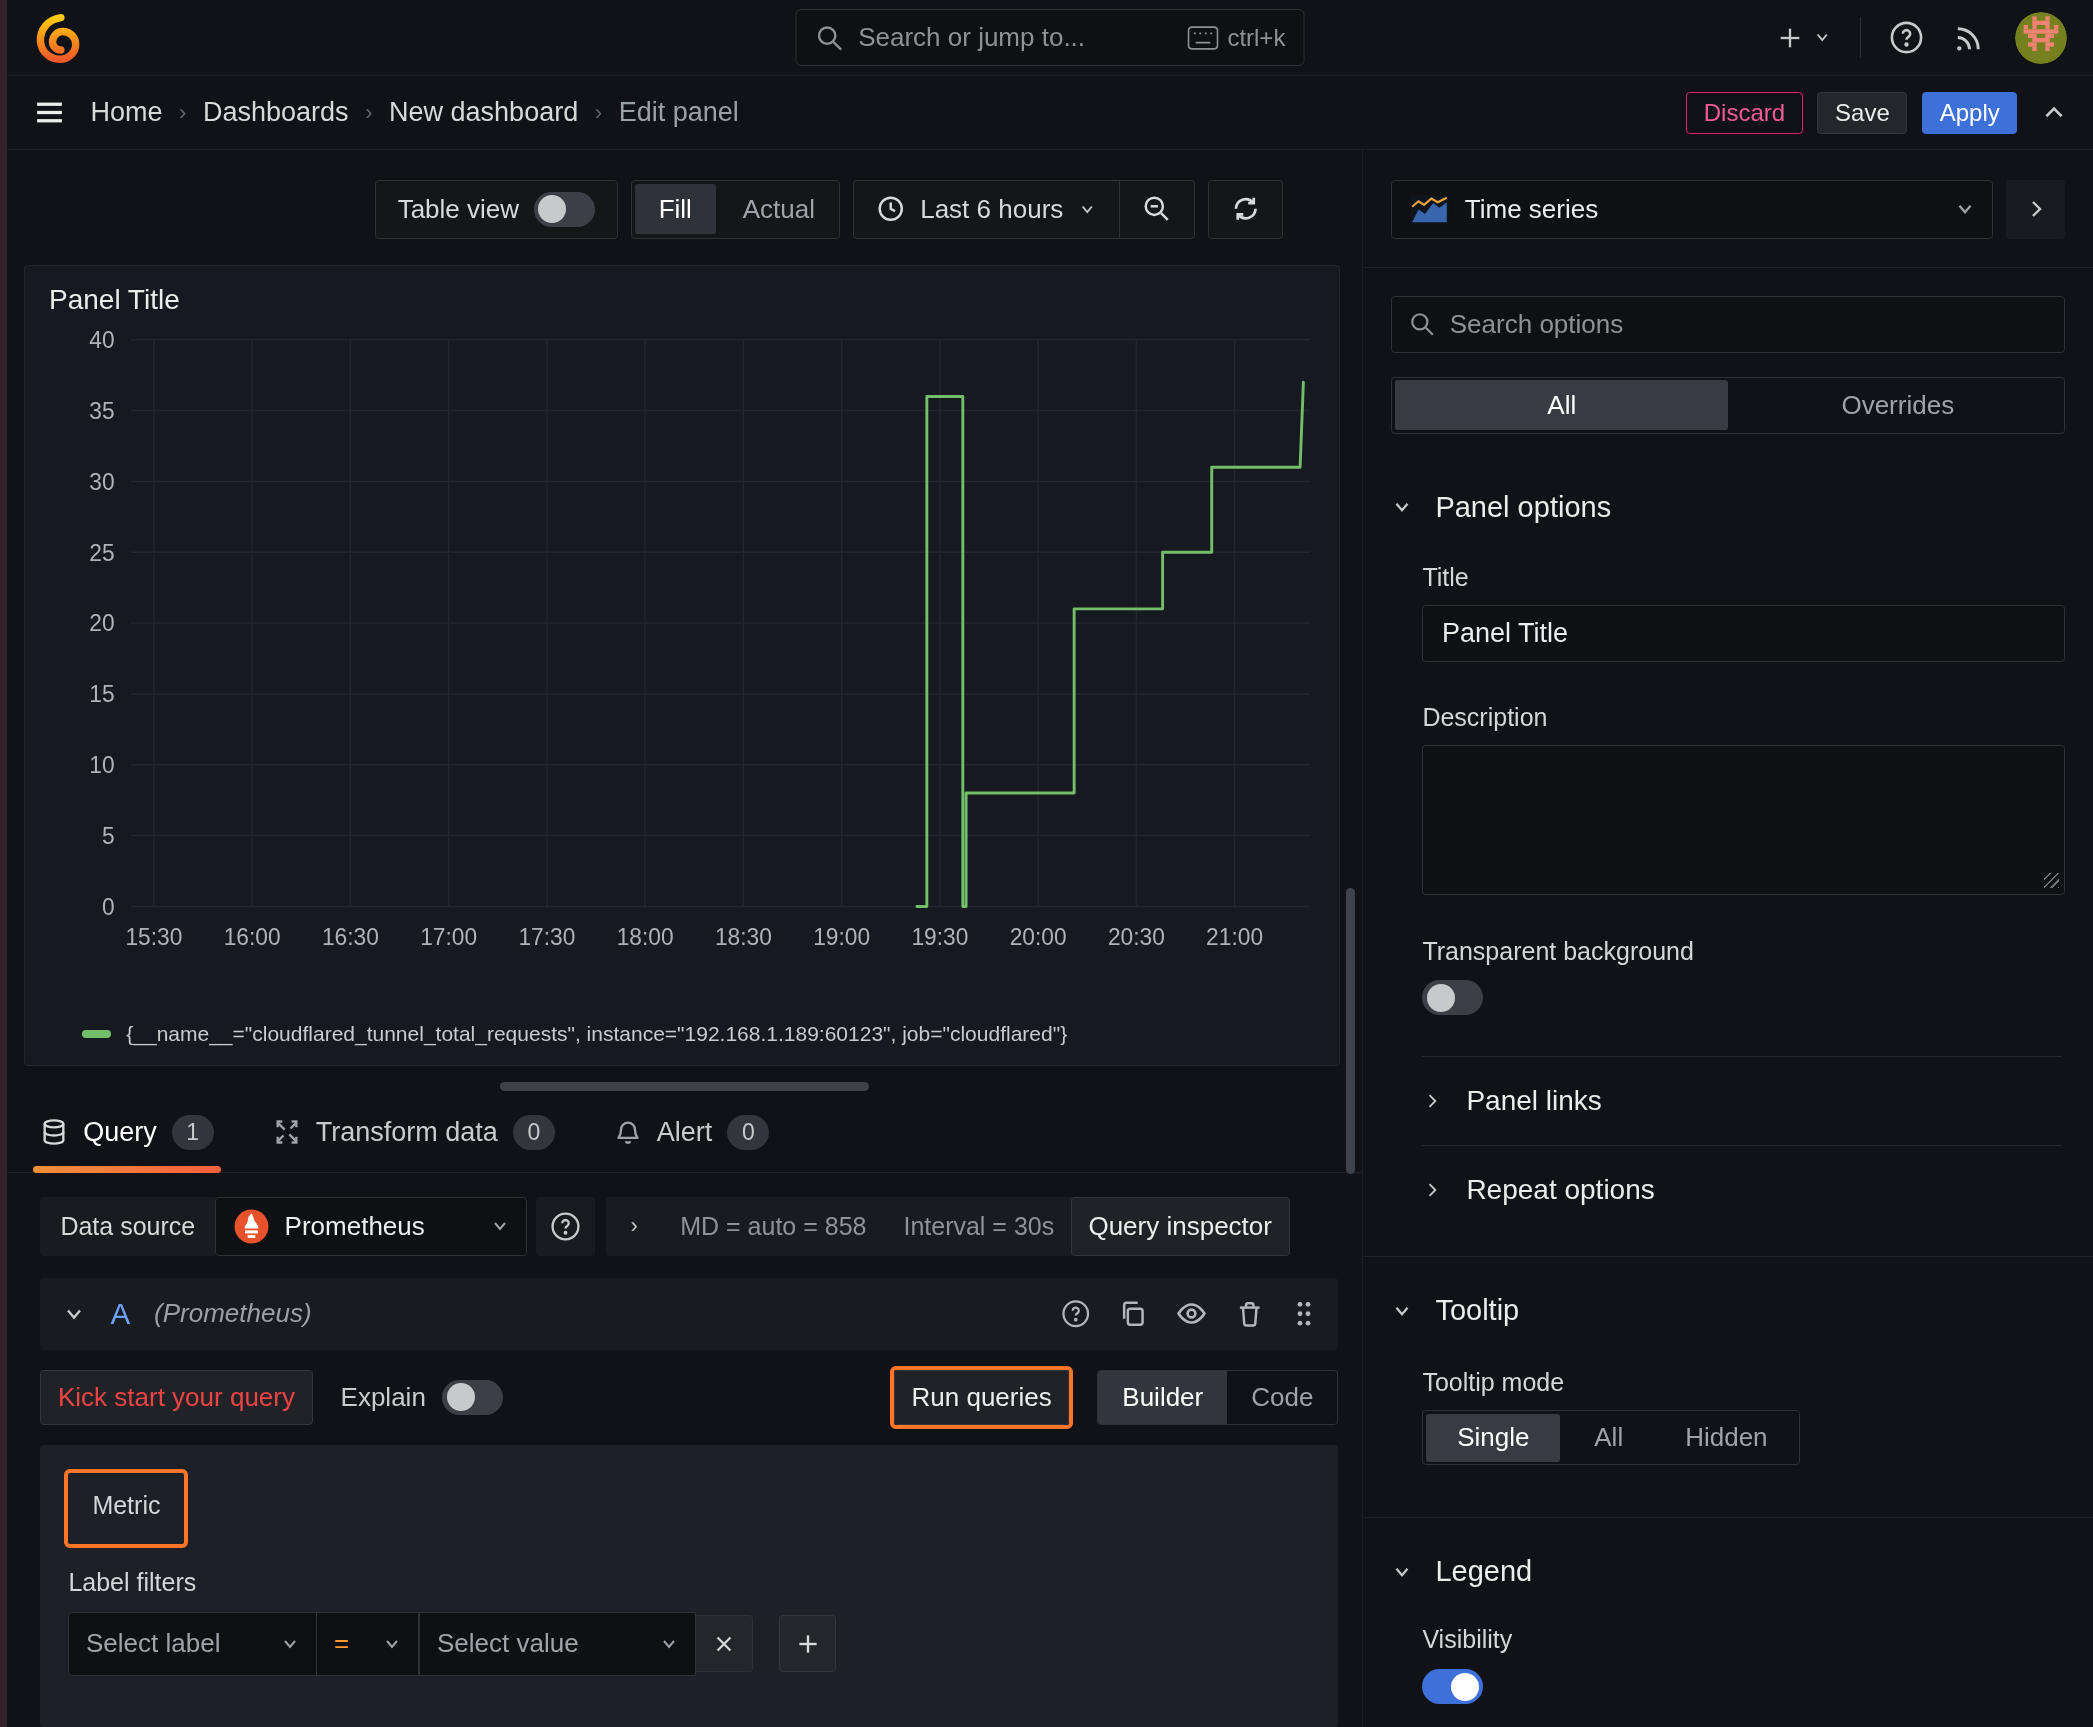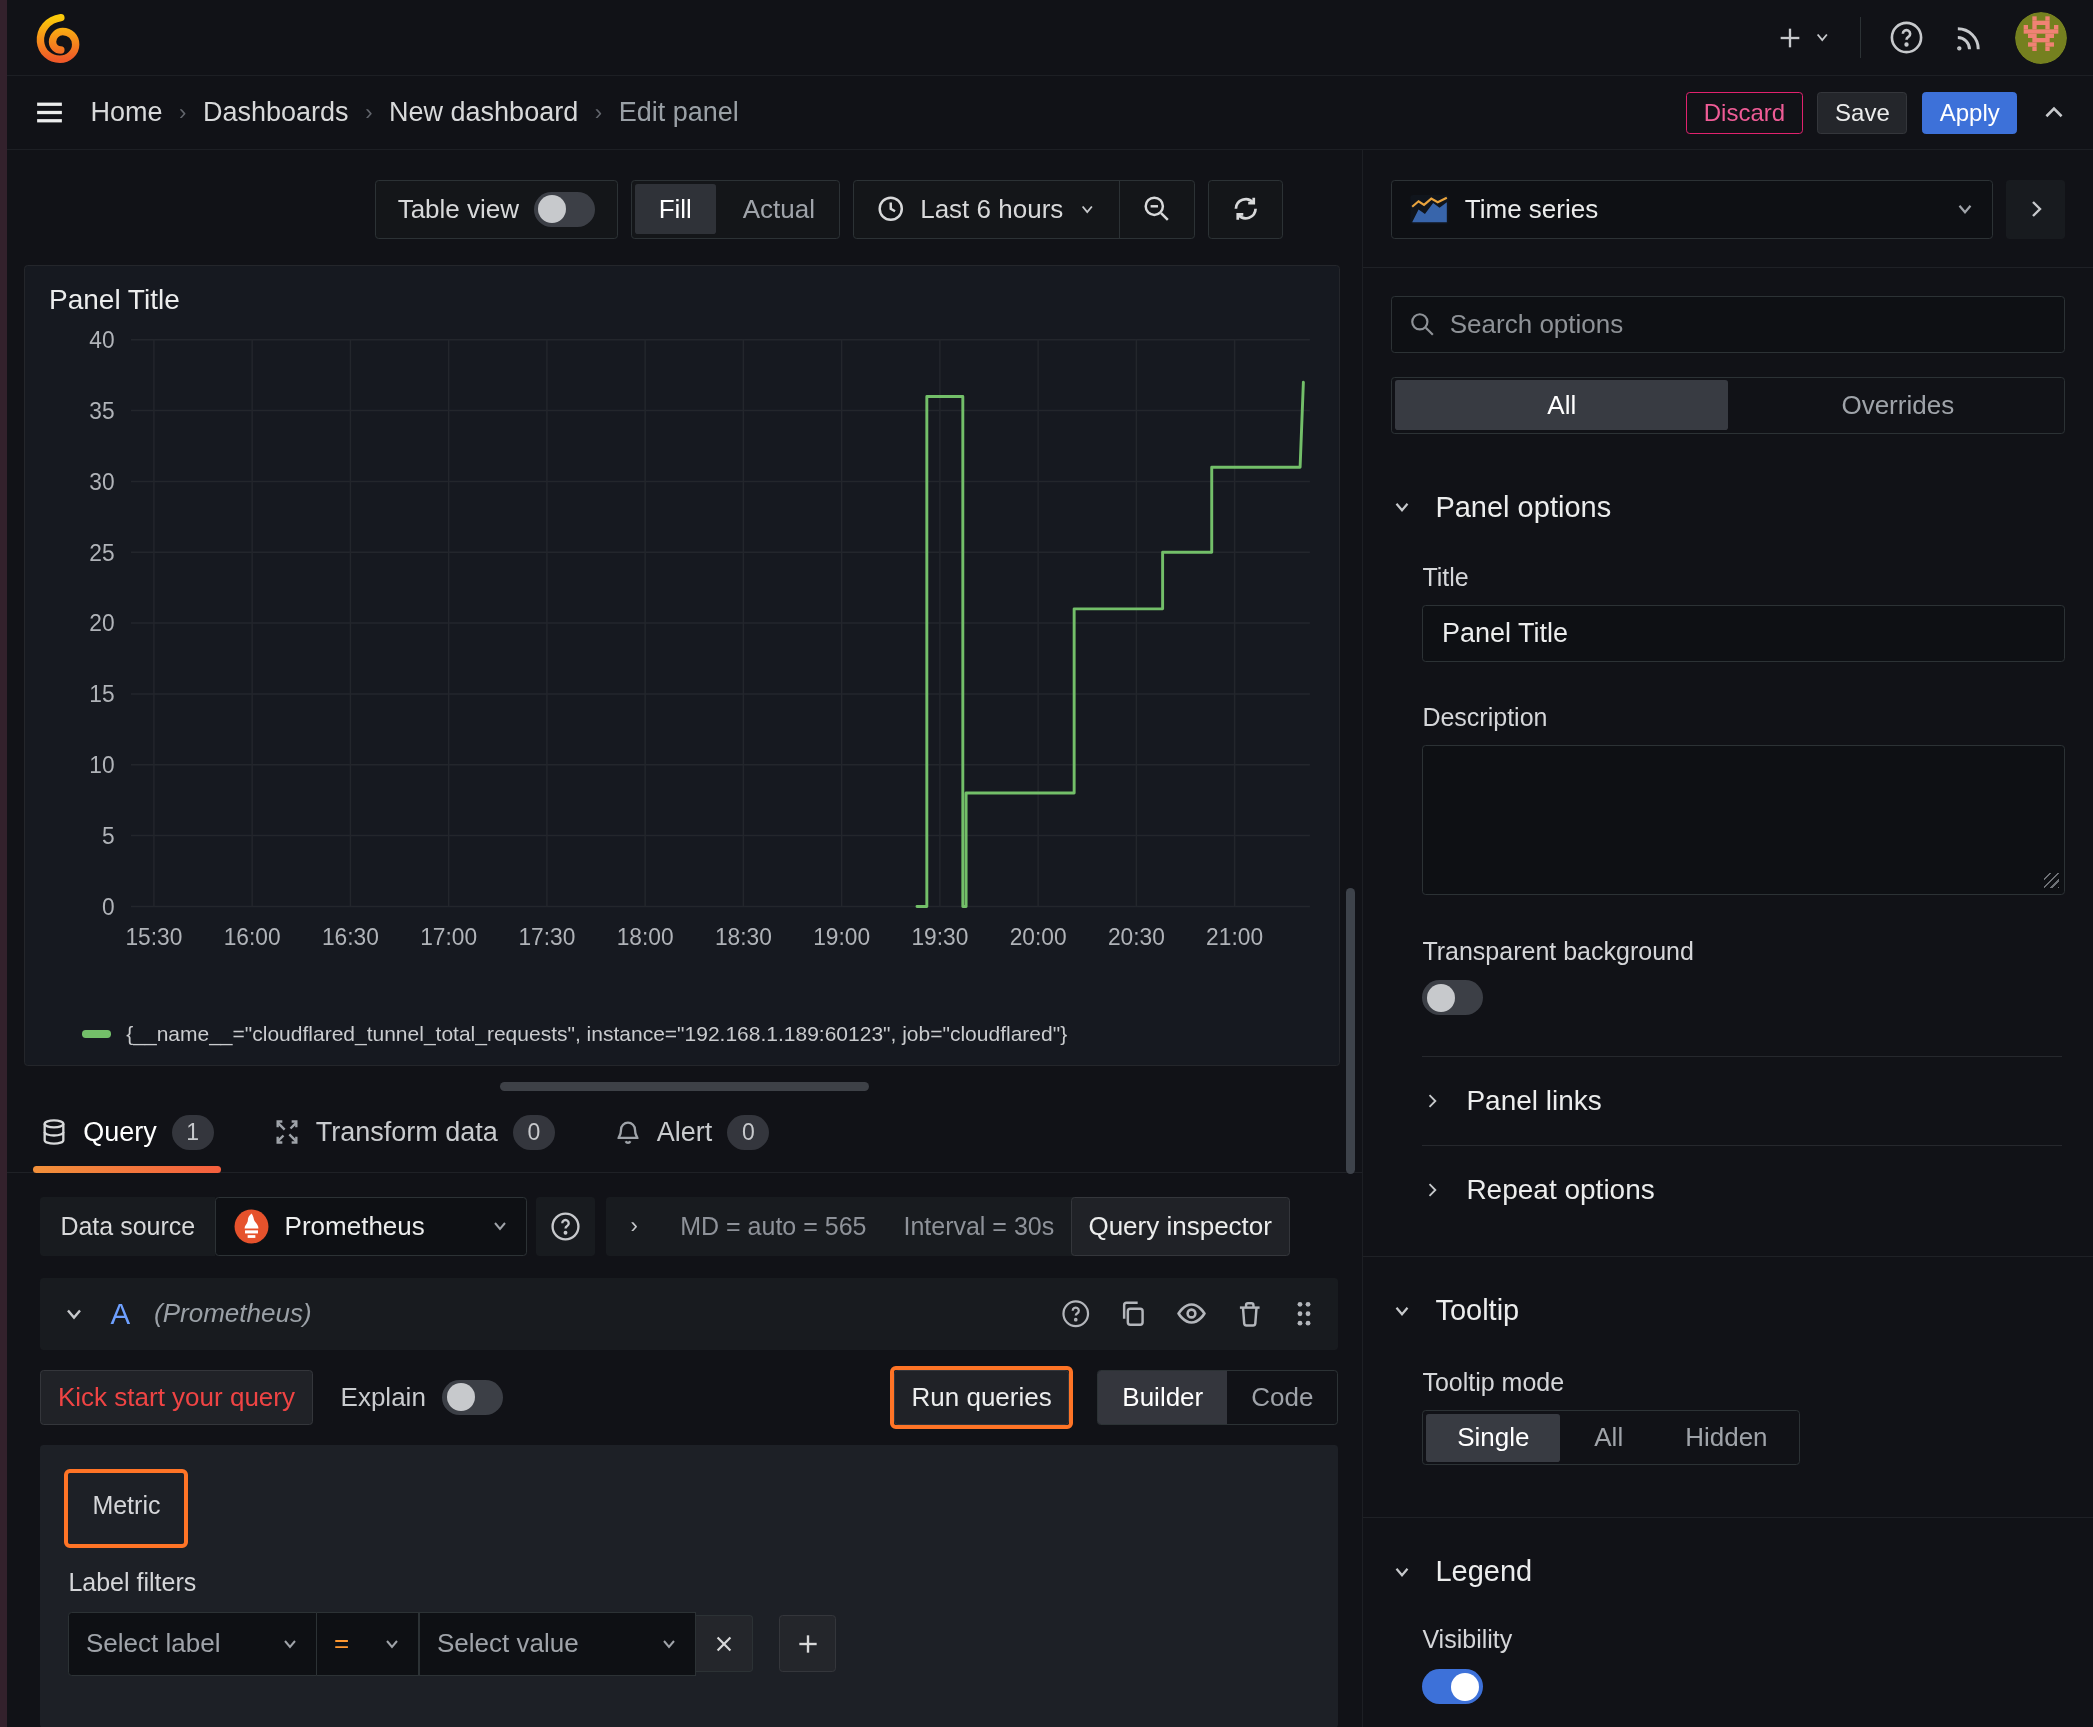--- a/index.html
+++ b/index.html
@@ -171,20 +171,40 @@
         <defs>
             <linearGradient id="glg" x1="0" y1="0" x2="0" y2="1">
           <stop offset="0" stop-color="#fbca0a"></stop>
               <stop offset="1" stop-color="#f05a28"></stop>
         </linearGradient>
           </defs>
         <path d="M29 5 C15 7 6 18 7 31 c1 11 10 19 21 19 9 0 17-7 17-16 0-8-6-14-14-14-6 0-11 5-11 11 0 5 4 9 9 9" fill="none" stroke="url(#glg)" stroke-width="8" stroke-linecap="round"></path>
       </svg>
     </div>
 
+    <div class="searchbox">
+      <span class="icon-btn">
+        <svg class="ic" width="28" height="28" viewBox="0 0 24 24" fill="none" stroke="#8e9297" stroke-width="2">
+          <circle cx="10" cy="10" r="7"></circle>
+            <line x1="15.5" y1="15.5" x2="22" y2="22"></line>
+          </svg>
+      </span>
+      <span class="ph">Search or jump to...</span>
+      <span class="shortcut">
+        <svg class="ic" width="31" height="24" viewBox="0 0 34 26" fill="none" stroke="#8e9297" stroke-width="2">
+          <rect x="1" y="1" width="32" height="24" rx="4"></rect>
+          <line x1="7" y1="8" x2="9" y2="8"></line>
+            <line x1="13" y1="8" x2="15" y2="8"></line>
+            <line x1="19" y1="8" x2="21" y2="8"></line>
+            <line x1="25" y1="8" x2="27" y2="8"></line>
+          <line x1="9" y1="18" x2="25" y2="18"></line>
+        </svg>
+        <span>ctrl+k</span>
+      </span>
+    </div>
 
     <div class="nav-right">
       <span class="icon-btn" style="gap:9.2px;">
         <svg class="ic" width="28" height="28" viewBox="0 0 24 24" fill="none" stroke="#c7c9cc" stroke-width="2">
           <line x1="12" y1="4" x2="12" y2="20"></line>
             <line x1="4" y1="12" x2="20" y2="12"></line>
           </svg>
         <svg class="ic" width="18.5" height="18.5" viewBox="0 0 20 20" fill="none" stroke="#c7c9cc" stroke-width="2">
           <polyline points="5,7 10,13 15,7"></polyline>
           </svg>
@@ -422,21 +442,21 @@
         </div>
         <button class="ds-help">
           <svg class="ic" width="31" height="31" viewBox="0 0 24 24" fill="none" stroke="#c7c9cc" stroke-width="1.8">
             <circle cx="12" cy="12" r="10"></circle>
             <path d="M9.5 9.5 a2.5 2.5 0 1 1 3.8 2.1 c-.9.6-1.3 1-1.3 1.9"></path>
             <circle cx="12" cy="16.8" r="0.6" fill="#c7c9cc"></circle>
             </svg>
         </button>
         <div class="ds-stats">
           <span class="caret">›</span>
-          <span>MD = auto = 565</span>
+          <span>MD = auto = 858</span>
           <span>Interval = 30s</span>
         </div>
         <button class="btn btn-inspector">Query inspector</button>
       </div>
 
       <div class="query-card">
         <div class="q-header">
           <svg class="ic" width="24" height="24" viewBox="0 0 20 20" fill="none" stroke="#c7c9cc" stroke-width="2">
             <polyline points="5,7 10,13 15,7"></polyline>
             </svg>

